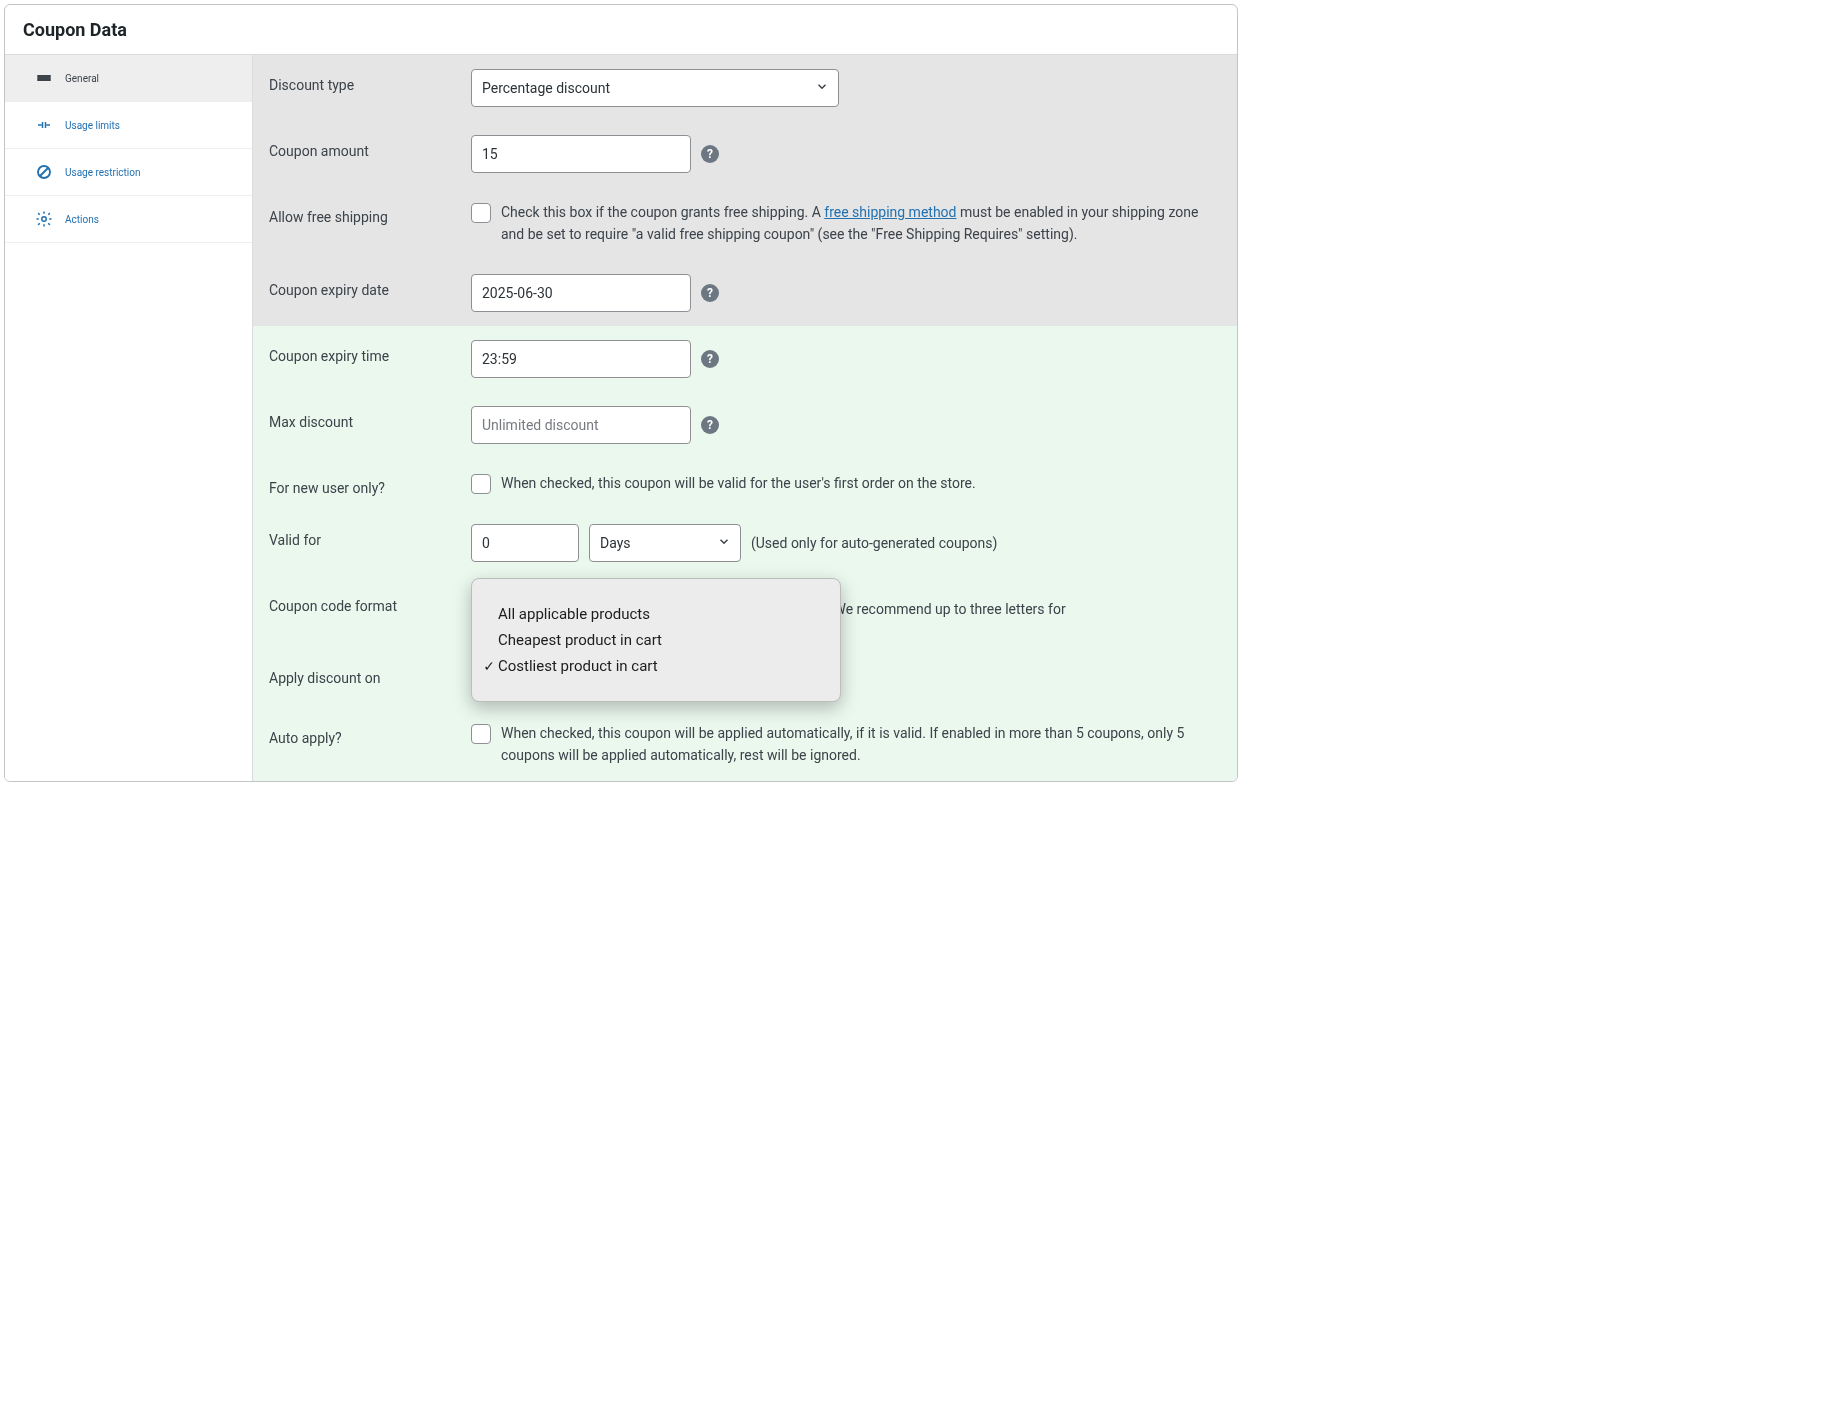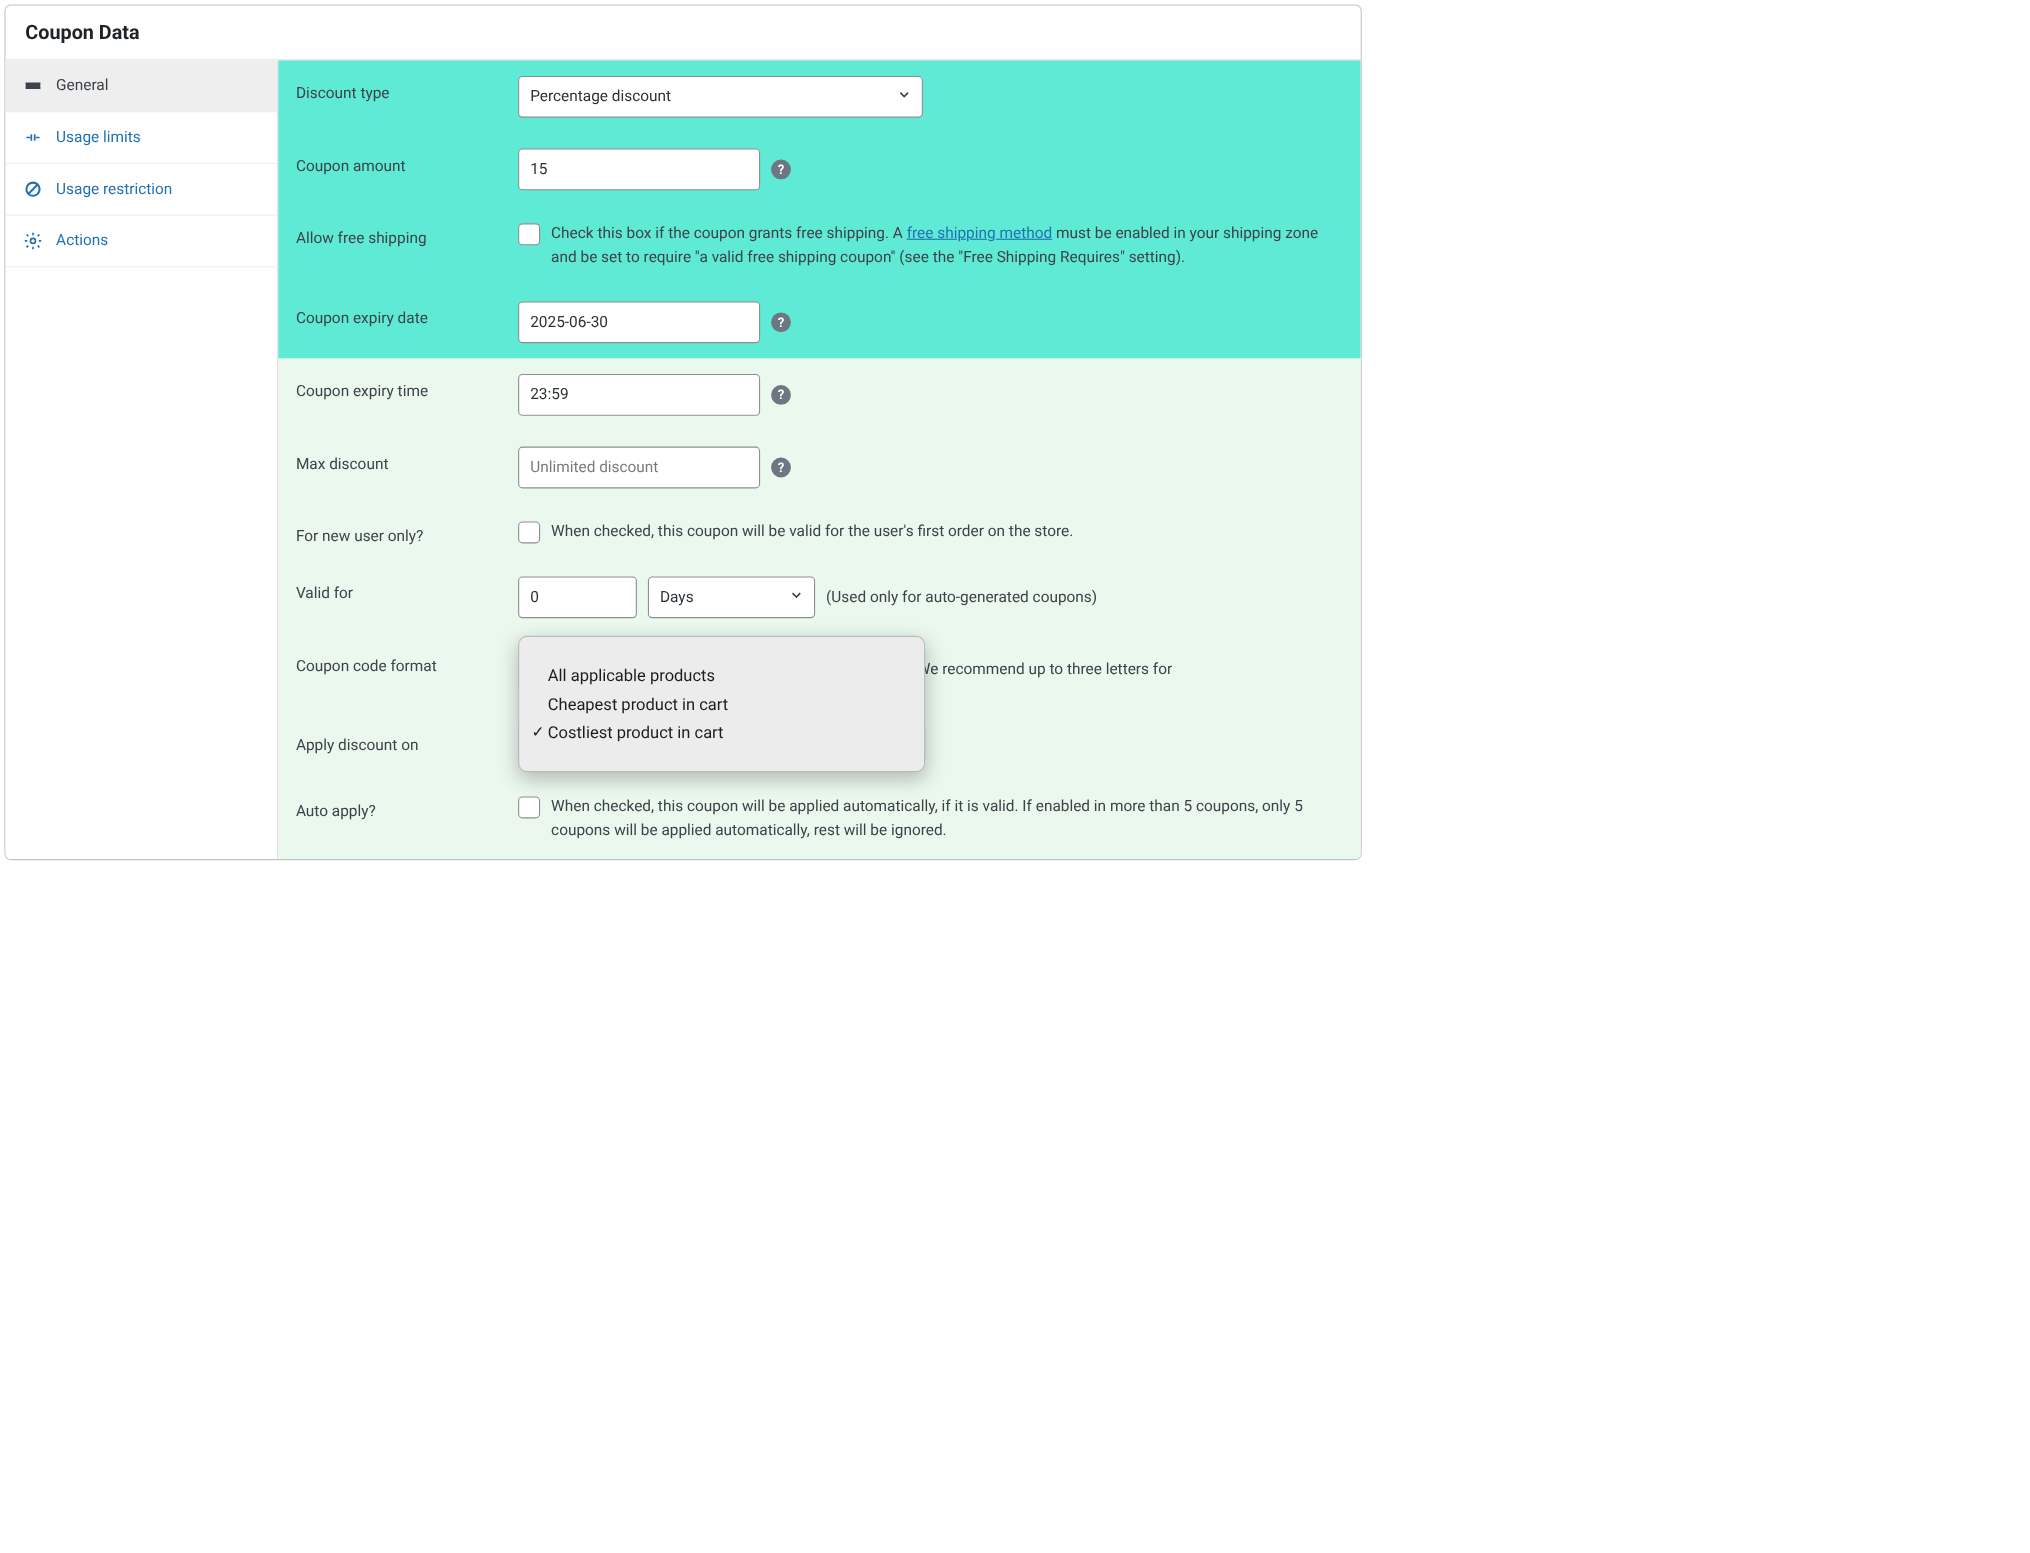--- a/index.html
+++ b/index.html
@@ -2,29 +2,29 @@
 <html><head>
 <meta charset="utf-8">
 <style>
   * { box-sizing: border-box; margin: 0; padding: 0; }
   html, body { font-family: -apple-system, BlinkMacSystemFont, "Segoe UI", Roboto, sans-serif; font-size: 14px; color: #1e1e1e; background: #fff; }
   .panel { width: 1234px; border: 1px solid #c3c4c7; border-radius: 6px; margin: 4px; overflow: hidden; }
   .panel-header { padding: 14px 18px 14px 18px; border-bottom: 1px solid #dcdcde; }
   .panel-title { font-size: 18px; font-weight: 700; color: #1d2327; }
   .panel-body { display: flex; }
   .sidebar { width: 248px; border-right: 1px solid #dcdcde; background: #fff; }
-  .sidebar-item { display: flex; align-items: center; padding: 12px 14px; border-bottom: 1px solid #eee; font-size: 14px; color: #2271b1; cursor: pointer; }
+  .sidebar-item { display: flex; align-items: center; padding: 12px 28px; border-bottom: 1px solid #eee; font-size: 10px; color: #2271b1; cursor: pointer; }
   .sidebar-item.active { background: #eee; color: #3c434a; font-weight: 400; }
   .sidebar-item .icon { width: 22px; height: 22px; margin-right: 10px; display: inline-flex; align-items: center; justify-content: center; }
   .sidebar-item.active .icon { color: #3c434a; }
   .sidebar-item:not(.active) .icon { color: #2271b1; }
 
   .main { flex: 1; }
   .section { padding: 0 16px; }
-  .section.white { background: #5eead4; }
+  .section.white { background: #e5e5e5; }
   .section.green { background: #eaf8ee; }
   .row { display: flex; align-items: flex-start; padding: 14px 0; }
   .row-label { width: 202px; color: #3c434a; font-size: 14px; padding-top: 8px; }
   .row-field { flex: 1; display: flex; align-items: flex-start; flex-wrap: wrap; gap: 10px; }
 
   .input, .select { height: 38px; border: 1px solid #8c8f94; border-radius: 4px; background: #fff; padding: 0 10px; font-size: 14px; color: #2c3338; font-family: inherit; }
   .input::placeholder { color: #777b80; }
   .select { appearance: none; -webkit-appearance: none; padding-right: 34px; background-image: none; position: relative; }
   .select-wrap { position: relative; display: inline-block; }
   .select-wrap .chevron { position: absolute; right: 10px; top: 50%; transform: translateY(-50%); pointer-events: none; color: #3c434a; }

